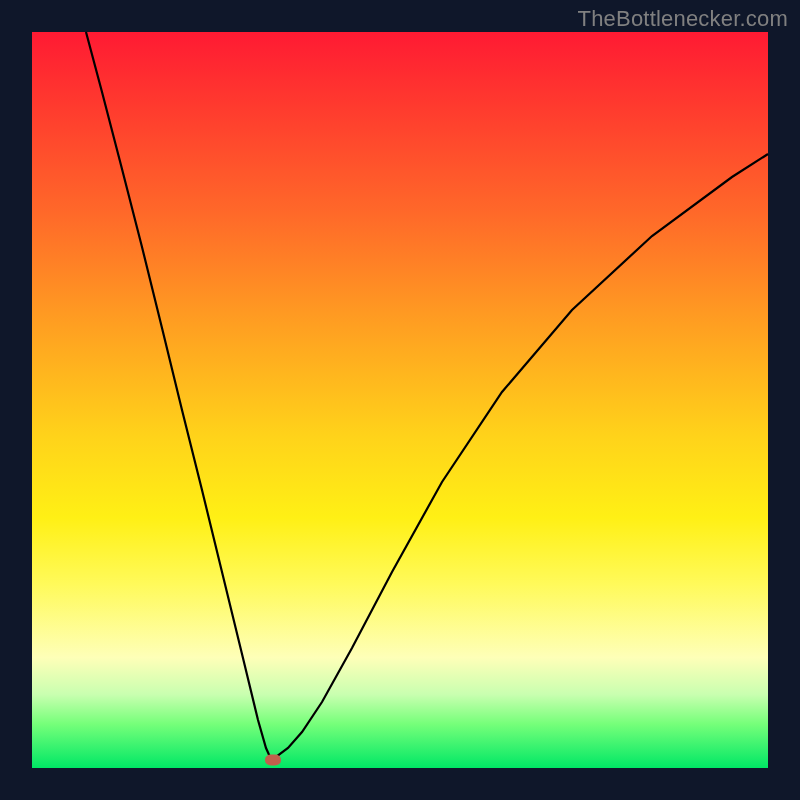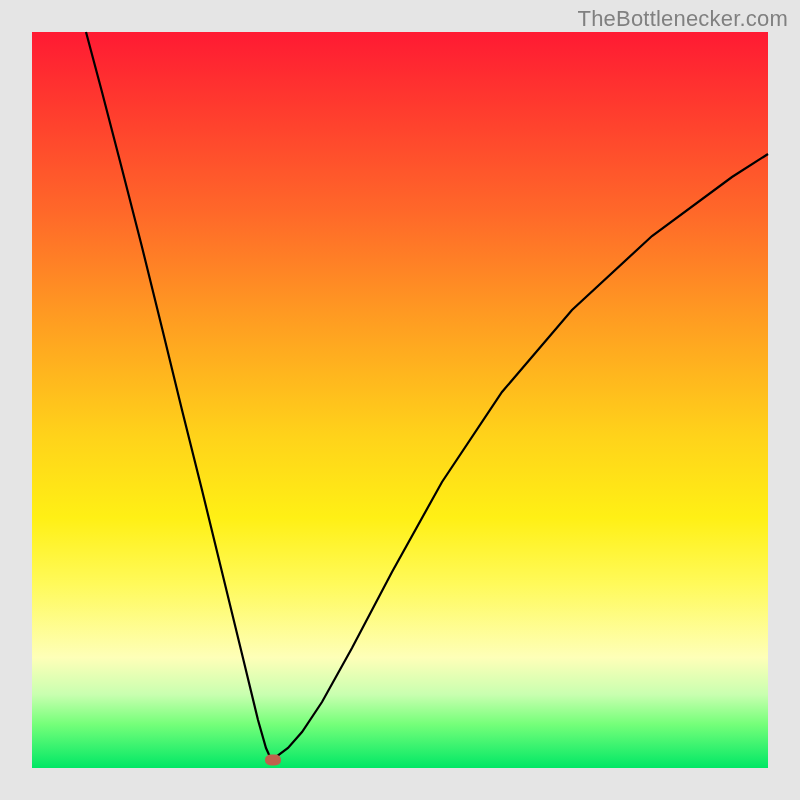--- a/index.html
+++ b/index.html
@@ -8,21 +8,21 @@
     width: 800px;
     height: 800px;
     background: #000;
     overflow: hidden;
     font-family: Arial, Helvetica, sans-serif;
   }
   .frame {
     position: absolute;
     width: 800px;
     height: 800px;
-    background: #e5e5e5;
+    background: #0f172a;
   }
   .plot {
     position: absolute;
     left: 32px;
     top: 32px;
     width: 736px;
     height: 736px;
     background: linear-gradient(
       to bottom,
       #ff1a33 0%,

